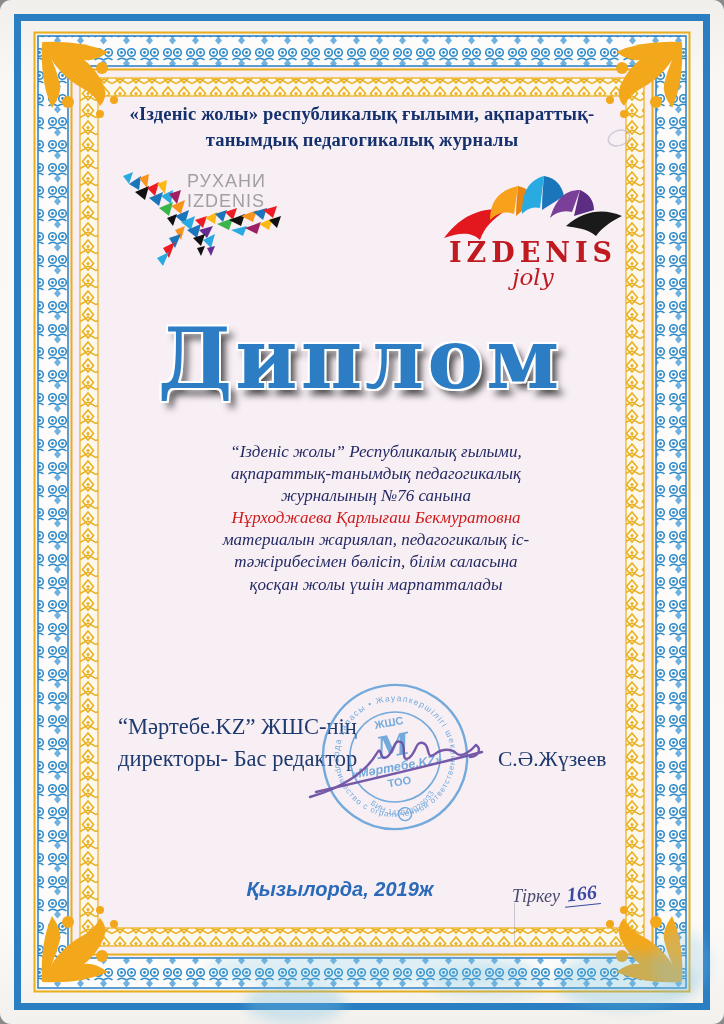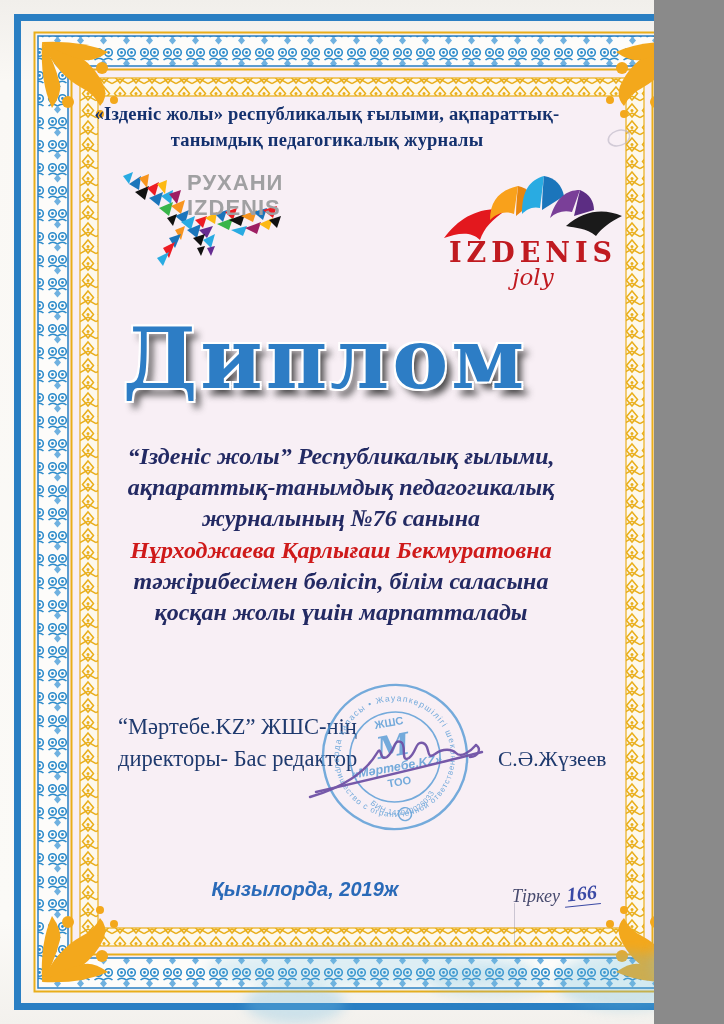--- a/index.html
+++ b/index.html
@@ -1,46 +1,47 @@
 <!DOCTYPE html>
 <html><head>
 <meta charset="utf-8">
 <style>
   html,body{margin:0;padding:0;background:#8a8a8a;}
   .scan{
-    position:relative;width:654px;height:1024px;overflow:hidden;
+    position:relative;width:724px;height:1024px;overflow:hidden;
     background:linear-gradient(180deg,#f1efeb 0%,#faf8f5 8%,#fbfaf7 90%,#f3f1ed 100%);
     font-family:"Liberation Serif",serif;
+    border-radius:11px;
   }
   .abs{position:absolute;}
   svg{display:block;}
   .border-svg{position:absolute;left:0;top:0;}
   .overlay-svg{position:absolute;left:0;top:0;pointer-events:none;}
 
   .journal-header{
     left:92px;right:92px;top:101px;text-align:center;
     font-weight:bold;font-size:18.5px;line-height:1.42;color:#14316e;
     letter-spacing:.2px;
   }
   .rukhani-text{
     left:187px;top:171px;color:#a0a0a2;font-family:"Liberation Sans",sans-serif;
-    font-weight:bold;font-size:22px;line-height:1.12;letter-spacing:1px;
+    font-weight:normal;font-size:18px;line-height:1.12;letter-spacing:1px;
   }
   .cert-title{
     left:0;right:4px;top:309px;text-align:center;
     font-family:"DejaVu Serif",serif;font-weight:bold;
     font-size:84px;letter-spacing:3px;color:#2d7dc5;
     text-shadow:
       -2px -2px 0 #ffffff, 2px -2px 0 #ffffff,
       -2px  2px 0 #ffffff, 2px  2px 0 #ffffff,
       6px 7px 7px rgba(45,45,45,.85);
   }
   .body-block{
     left:0;right:0;top:441px;text-align:center;
-    font-style:italic;font-weight:bold;font-size:24px;line-height:1.3;
+    font-style:italic;font-weight:normal;font-size:17px;line-height:1.3;
     color:#232a63;
     padding-left:28px;
   }
   .recipient{color:#cf1a1a;}
   .sig-org{
     left:118px;top:711px;font-size:22.5px;line-height:1.42;color:#1f3a6e;
   }
   .signer{
     left:498px;top:747px;font-size:21.5px;color:#1f3a6e;
   }
@@ -193,20 +194,21 @@
     <text x="95" y="121" text-anchor="middle" font-family="DejaVu Serif,serif" font-style="italic" font-size="23" fill="#c01a20">joly</text>
   </svg>
 
   <div class="abs cert-title">Диплом</div>
 
   <div class="abs body-block">
     <div>“Ізденіс жолы”  Республикалық ғылыми,</div>
     <div>ақпараттық-танымдық педагогикалық</div>
     <div>журналының №76 санына</div>
     <div class="recipient">Нұрходжаева Қарлығаш Бекмуратовна</div>
+    <div>материалын жариялап, педагогикалық іс-</div>
     <div>тәжірибесімен бөлісіп,  білім саласына</div>
     <div>қосқан жолы  үшін  марпатталады</div>
   </div>
 
   <div class="abs sig-org">
     <div>“Мәртебе.KZ” ЖШС-нің</div>
     <div>директоры- Бас редактор</div>
   </div>
   <div class="abs signer">С.Ә.Жүзеев</div>
 

